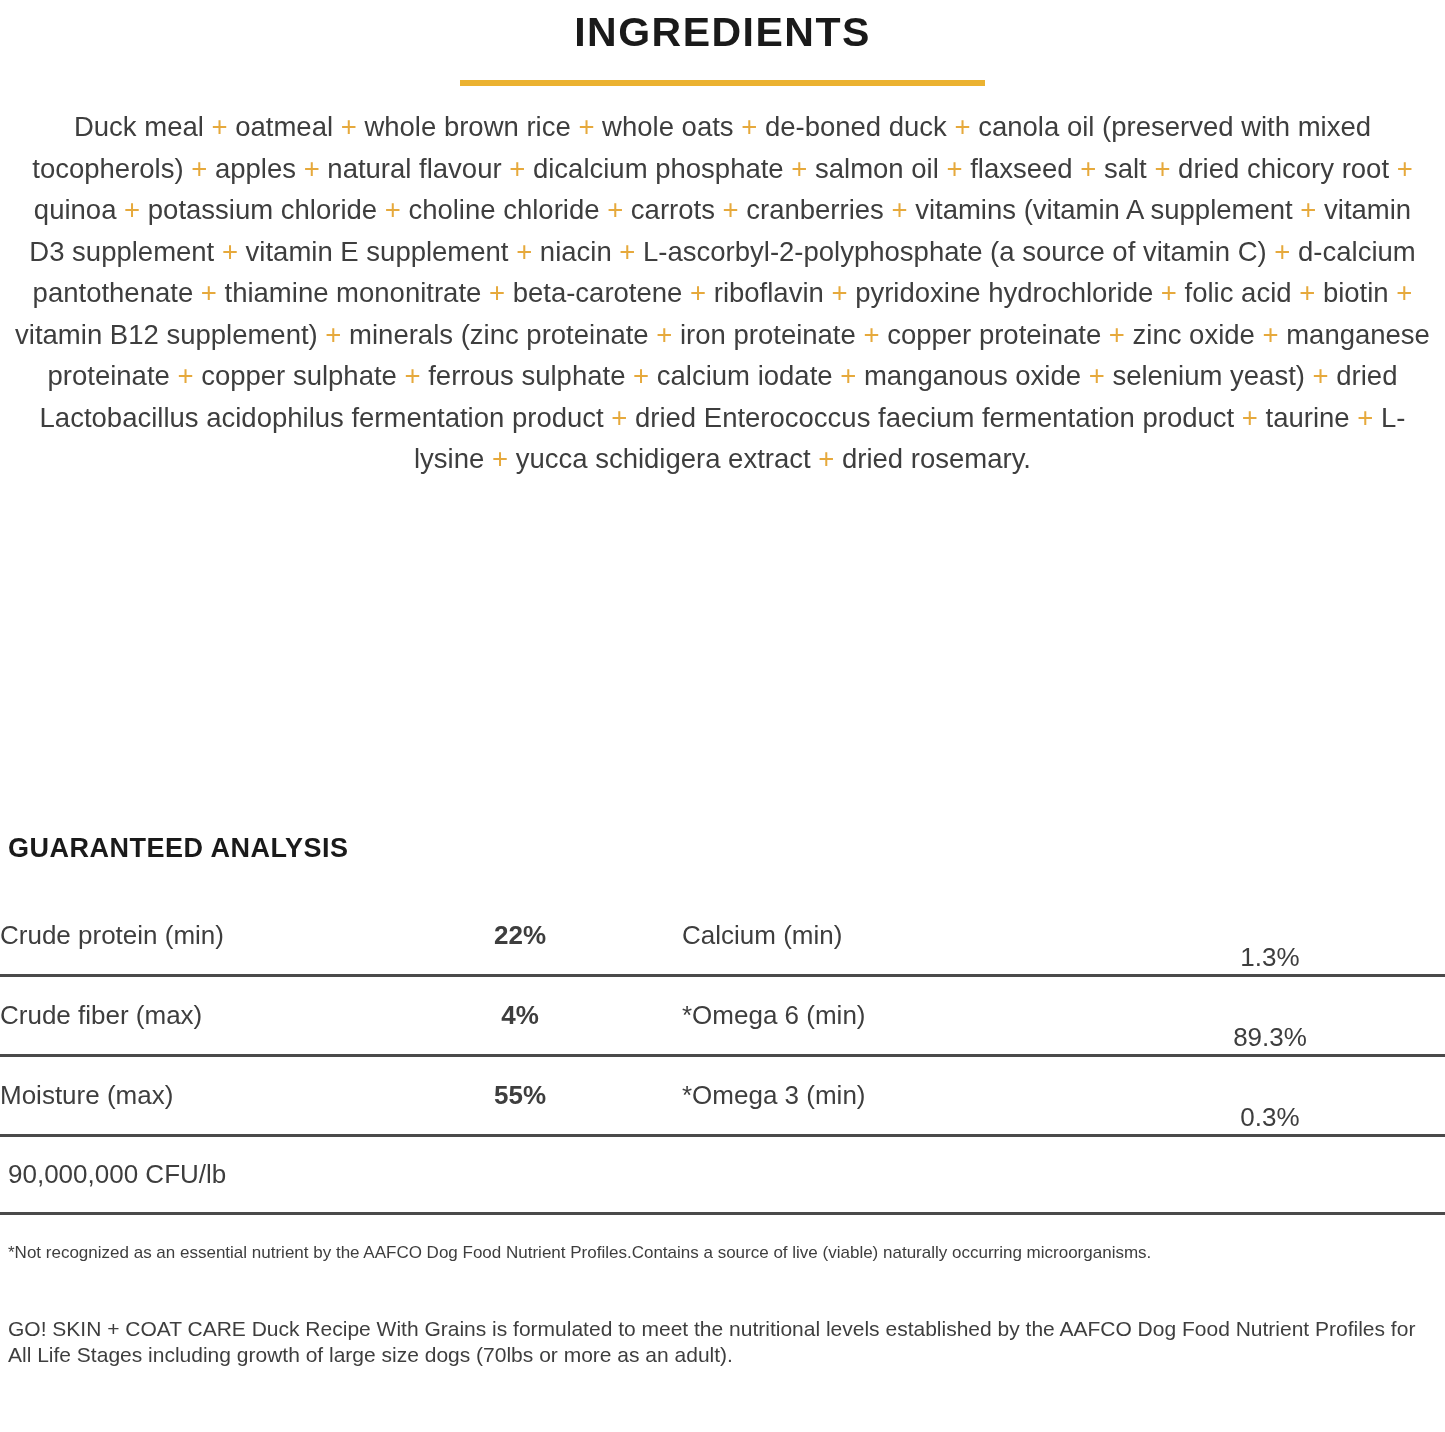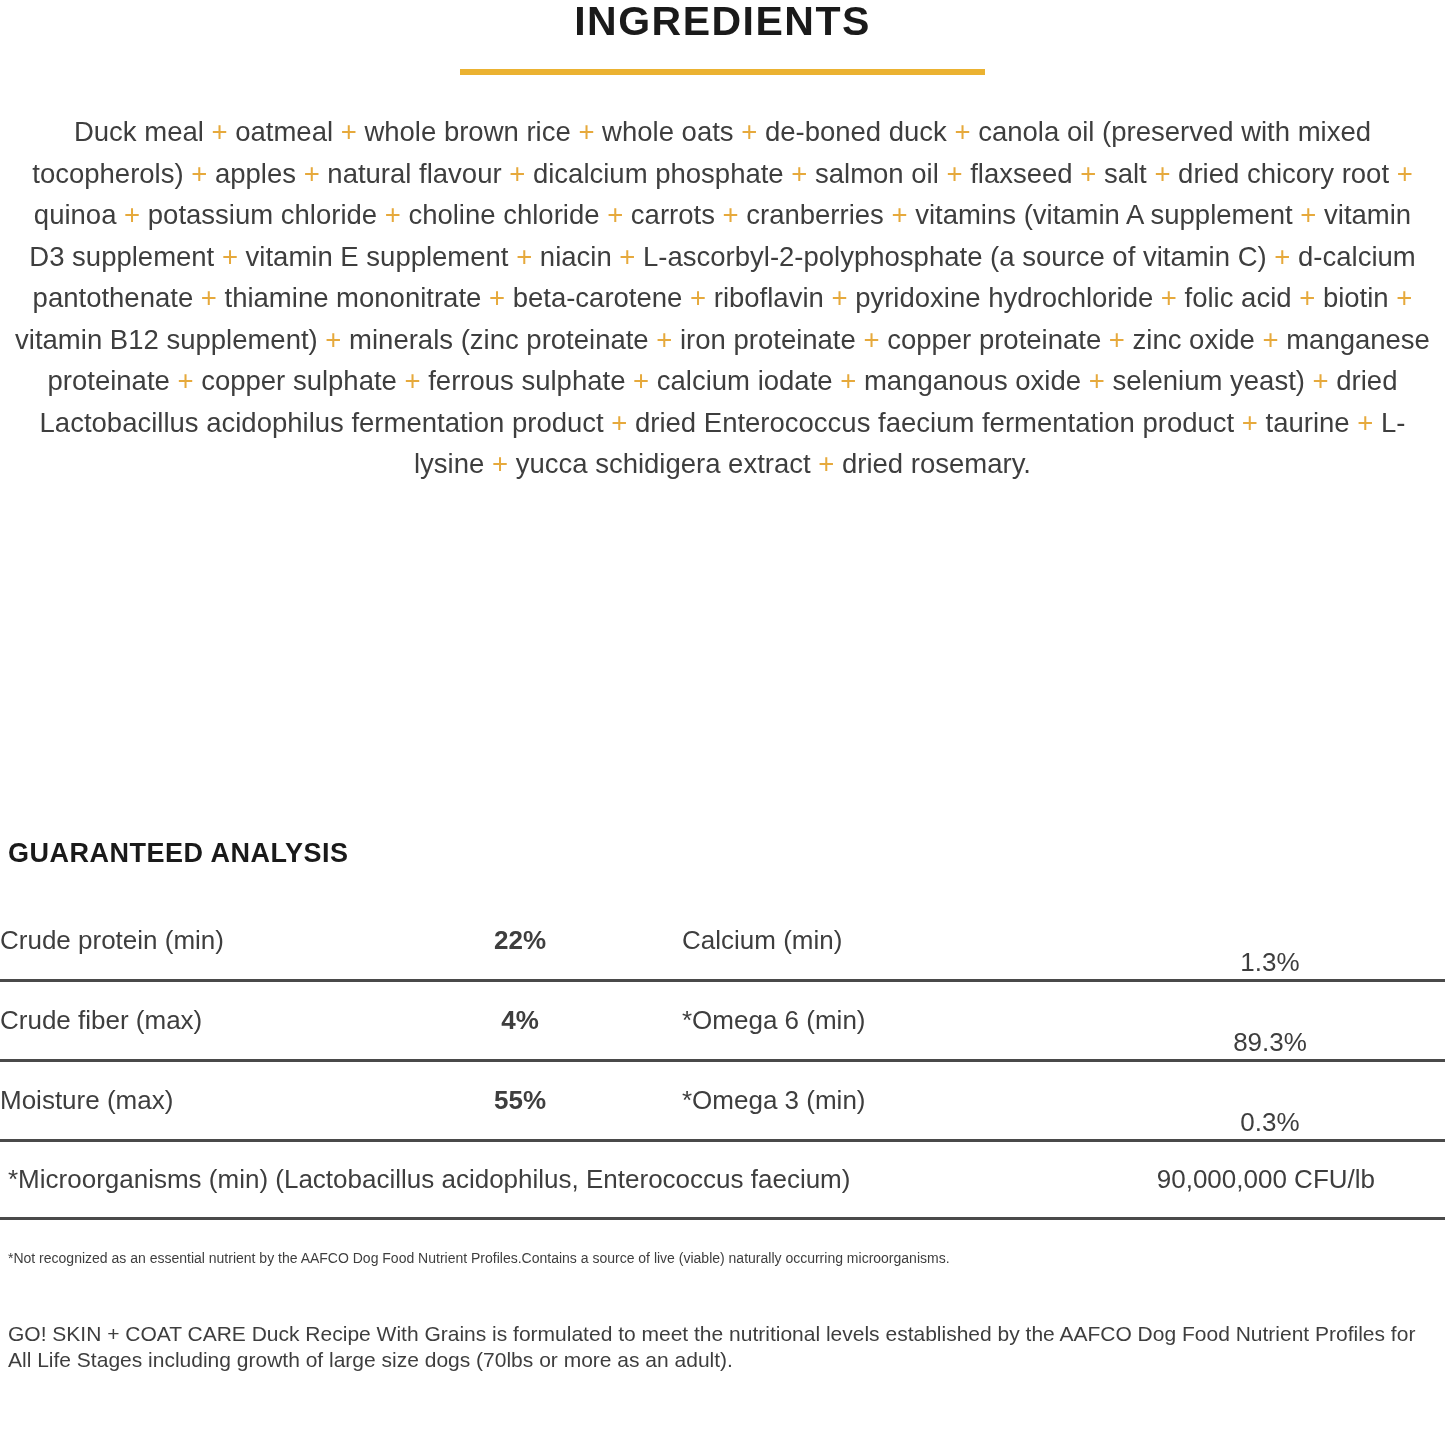--- a/index.html
+++ b/index.html
@@ -16,37 +16,37 @@
     height: 1432px;
     background: #ffffff;
     overflow: hidden;
     font-family: "Liberation Sans", sans-serif;
     color: var(--body);
   }
   .page { width: 1445px; height: 1432px; position: relative; }
 
   .title {
     margin: 0;
-    padding-top: 0;
+    padding-top: 11px;
     text-align: center;
     font-size: 41px;
     line-height: 42px;
     font-weight: 800;
     letter-spacing: 1.5px;
     color: var(--ink);
   }
   .gold-rule {
     width: 525px;
     height: 6px;
     background: var(--accent-line);
     margin: 27px auto 0 auto;
   }
 
   .ingredients {
-    margin: 36px auto 0 auto;
+    margin: 20px auto 0 auto;
     padding: 0 14px;
     text-align: center;
     font-size: 27.5px;
     line-height: 41.5px;
     font-weight: 400;
     color: var(--body);
   }
   .ingredients .plus { color: var(--accent-plus); font-weight: 400; }
 
   .ga-heading {
@@ -82,21 +82,21 @@
     border-bottom: 3px solid var(--rule);
     font-size: 26px;
     color: var(--body);
     padding-left: 8px;
     padding-right: 70px;
   }
 
   .footnote {
     margin: 25px 0 0 0;
     padding: 0 8px;
-    font-size: 14px;
+    font-size: 17px;
     line-height: 26px;
     color: var(--body);
   }
   .formulation-note {
     margin: 50px 0 0 0;
     padding: 0 8px;
     font-size: 21px;
     line-height: 26px;
     color: var(--body);
   }
@@ -129,21 +129,20 @@
       </div>
       <div class="ga-row">
         <div class="c-label1">Moisture (max)</div>
         <div class="c-val1">55%</div>
         <div class="c-label2">*Omega 3 (min)</div>
         <div class="c-val2">0.3%</div>
       </div>
     </div>
 
   <div class="ga-wide-row">
-    <span>*Microorganisms (min) (Lactobacillus acidophilus, Enterococcus faecium)</span>
     <span>90,000,000 CFU/lb</span>
   </div>
 
   <p class="footnote">*Not recognized as an essential nutrient by the AAFCO Dog Food Nutrient Profiles.Contains a source of live (viable) naturally occurring microorganisms.</p>
 
   <p class="formulation-note">GO! SKIN + COAT CARE Duck Recipe With Grains is formulated to meet the nutritional levels established by the AAFCO Dog Food Nutrient Profiles for All Life Stages including growth of large size dogs (70lbs or more as an adult).</p>
 
 </div>
 
 </body></html>

